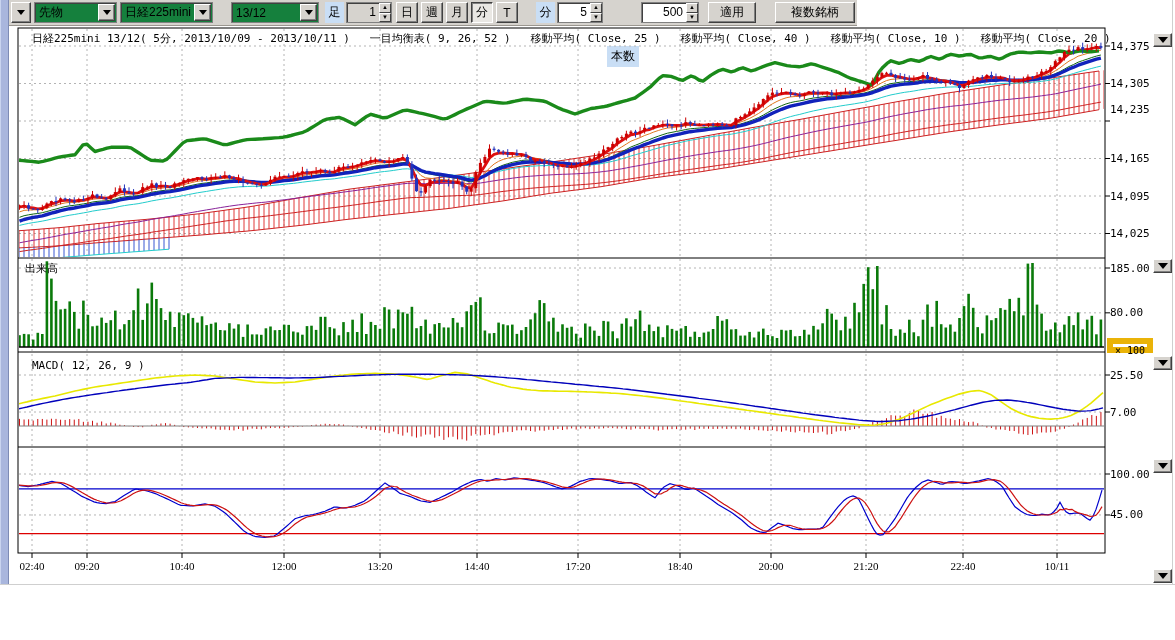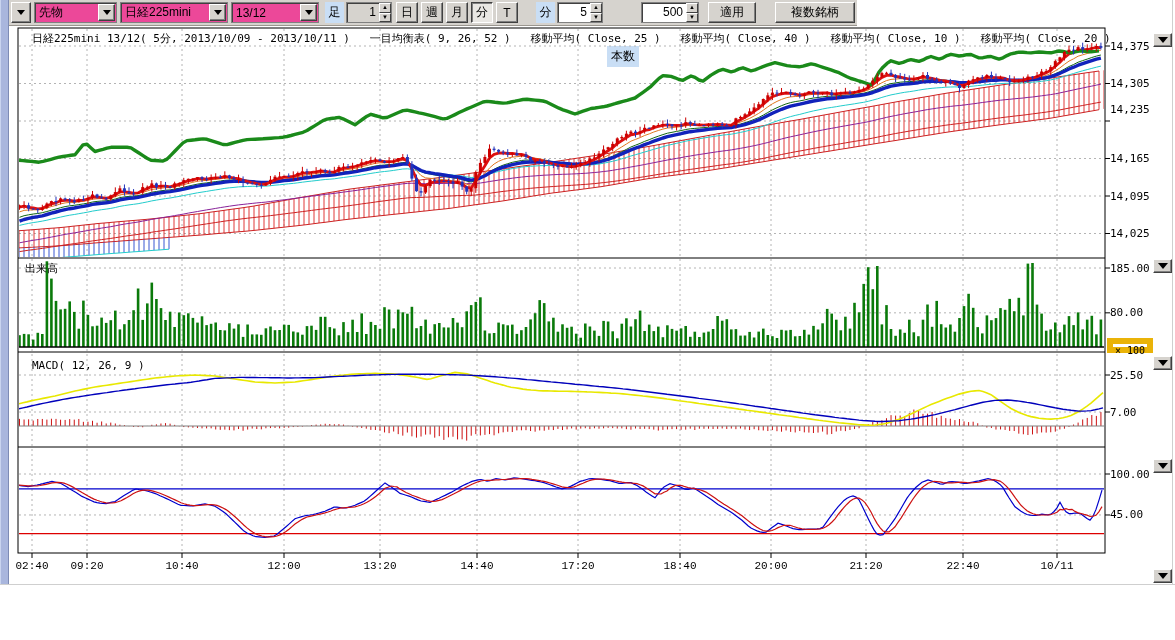--- a/index.html
+++ b/index.html
@@ -15,21 +15,21 @@
   #toolbar { position:absolute; left:9px; top:0; width:848px; height:26px;
     background:#d6d3ce; border-bottom:1px solid #9a968f; font-size:12px; }
   .tb { position:absolute; top:2px; height:21px; }
   .btn3d { background:#d6d3ce; border-top:1px solid #fff; border-left:1px solid #fff;
     border-right:1px solid #404040; border-bottom:1px solid #404040;
     box-shadow:inset -1px -1px 0 #808080; display:flex; align-items:center;
     justify-content:center; cursor:default; }
   .btn3d.pressed { border-top:1px solid #404040; border-left:1px solid #404040;
     border-right:1px solid #fff; border-bottom:1px solid #fff;
     box-shadow:inset 1px 1px 0 #808080; background:#e9e7e3; }
-  .combo { background:#ec4899; border:1px solid #808080;
+  .combo { background:#15803d; border:1px solid #808080;
     box-shadow:inset 1px 1px 0 #404040; display:flex; align-items:center; }
   .combo .val { flex:1; padding:0 4px; white-space:nowrap; overflow:hidden; }
   .combo .drop { width:17px; height:17px; margin:1px; }
   .tri-dn { width:0; height:0; border-left:4px solid transparent;
     border-right:4px solid transparent; border-top:5px solid #000; }
   .lbl-blue { background:#c9def5; display:flex; align-items:center;
     justify-content:center; padding:0 3px; }
   .spin { background:#fff; border:1px solid #808080; box-shadow:inset 1px 1px 0 #404040;
     display:flex; align-items:stretch; }
   .spin.dis { background:#d6d3ce; }
@@ -43,21 +43,21 @@
   .chart-text { position:absolute; font-family:"DejaVu Sans Mono", monospace;
     font-size:11px; color:#000; white-space:pre;margin-left:10px; }
   #legend-line1 { left:22px; top:31px; }
   #legend-line2 { left:22px; top:44px; }
   #vol-label    { left:15px; top:261px; }
   #macd-label   { left:22px; top:359px; }
   #stoch-label  { left:22px; top:450px; }
   .ylab { position:absolute; left:1110px; font-family:"DejaVu Sans Mono", monospace;
     font-size:11px; color:#000; white-space:pre; }
   .xlab { position:absolute; top:560px; width:44px; text-align:center;
-    font-family:Liberation Mono, monospace; font-size:11px; color:#000; }
+    font-family:Liberation Serif, serif; font-size:11px; color:#000; }
   #mult-badge { position:absolute; left:1107px; top:338px; width:46px; height:15px;
     border:6px solid #eab308; background:#fff; font-family:"DejaVu Sans Mono", monospace;
     font-size:10px; text-align:center; line-height:13px; }
   .arrow-btn { position:absolute; left:1153px; width:19px; height:14px;
     background:#d6d3ce; border-top:1px solid #fff; border-left:1px solid #fff;
     border-right:1px solid #404040; border-bottom:1px solid #404040;
     box-shadow:inset -1px -1px 0 #808080; display:flex; align-items:center;
     justify-content:center; }
   .arrow-btn .tri-dn { border-left-width:5px; border-right-width:5px;
     border-top-width:6px; }
@@ -74,21 +74,21 @@
   <div id="toolbar">
     <div class="tb btn3d" style="left:2px; width:20px;">
       <span class="tri-dn"></span>
     </div>
     <div class="tb combo" style="left:25px; width:83px;">
       <span class="val">先物</span>
       <span class="drop btn3d">
           <span class="tri-dn"></span>
         </span>
     </div>
-    <div class="tb combo" style="left:111px; width:108px;">
+    <div class="tb combo" style="left:111px; width:93px;">
       <span class="val">日経225mini</span>
       <span class="drop btn3d">
           <span class="tri-dn"></span>
         </span>
     </div>
     <div class="tb combo" style="left:222px; width:88px;">
       <span class="val">13/12</span>
       <span class="drop btn3d">
           <span class="tri-dn"></span>
         </span>

